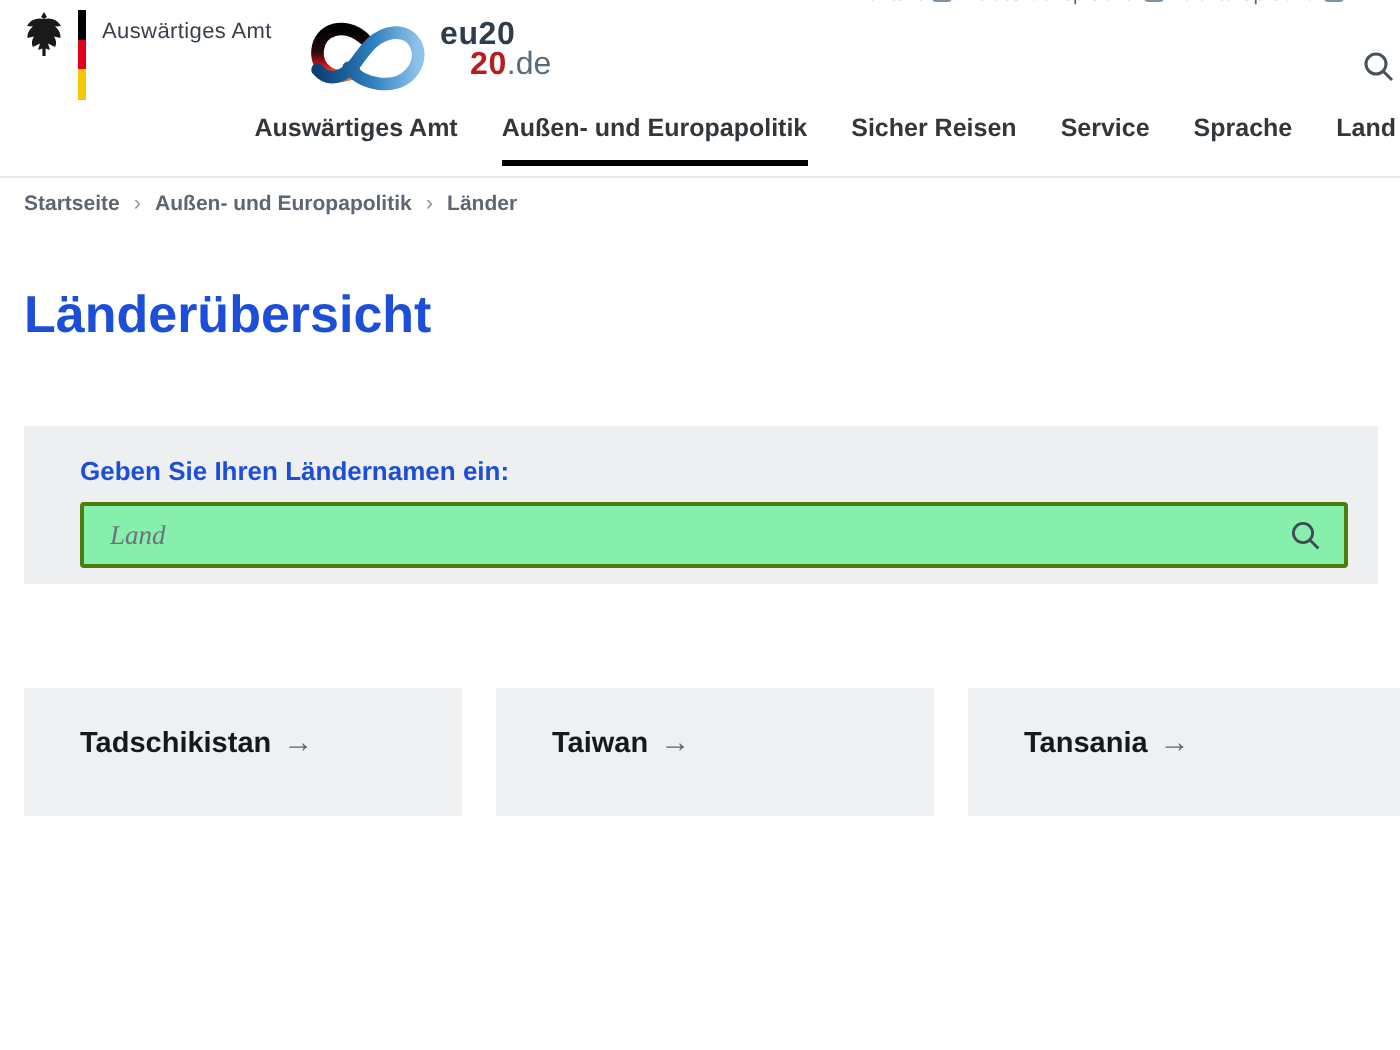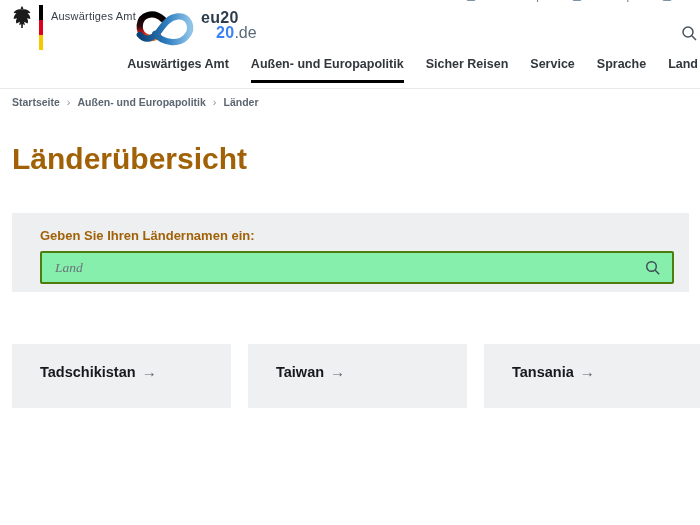--- a/index.html
+++ b/index.html
@@ -12,42 +12,42 @@
   .service-item{position:absolute;font-size:10px;color:#5b6b7a;white-space:nowrap;}
   .service-item .mini-icon{display:inline-block;width:8px;height:8px;margin-left:5px;
     border:1px solid #7d93a7;border-radius:2px;vertical-align:-1px;}
   .lone-chevron{position:absolute;left:684px;top:0;font-size:10px;color:#5b6b7a;}
   
   .brand{position:absolute;left:12px;top:4px;display:flex;align-items:flex-start;}
   .brand .eagle{margin-top:2px;}
   .brand .stripe{width:4px;height:45px;margin:1px 8px 0 7px;
     background:linear-gradient(#000 0 33%,#e1001a 33% 66%,#f6c800 66% 100%);}
   .brand .agency{font-size:11px;color:#38404a;margin-top:6px;letter-spacing:.2px;}
-  .eu-logo{position:absolute;left:133px;top:6px;display:flex;align-items:flex-start;}
+  .eu-logo{position:absolute;left:152px;top:6px;display:flex;align-items:flex-start;}
   .eu-text{margin-left:4px;line-height:15px;font-size:16px;margin-top:4px;}
   .eu-l1{font-weight:700;color:#2e3d4d;letter-spacing:.3px;}
   .eu-l2{margin-left:15px;}
-  .eu-l2 .strong{font-weight:700;color:#3b82f6;letter-spacing:.3px;}
+  .eu-l2 .strong{font-weight:700;color:#b91c1c;letter-spacing:.3px;}
   .eu-l2 .suffix{font-weight:400;color:#5a6b7a;}
   .hdr-search{position:absolute;left:681px;top:25px;cursor:pointer;}
   
   .nav{position:absolute;top:57px;left:0;width:698px;display:flex;justify-content:flex-end;gap:22px;}
   .nav-item{font-size:12.5px;font-weight:600;color:#32373c;padding-bottom:9px;cursor:pointer;white-space:nowrap;}
   .nav-item.active{border-bottom:3px solid #000;}
   .hdr-divider{position:absolute;top:88px;left:0;width:700px;height:1px;background:#e8e8e8;}
   
   .breadcrumb{position:absolute;left:12px;top:96px;display:flex;gap:7px;align-items:flex-end;
     font-size:10.5px;font-weight:600;color:#5c6772;}
   .crumb{cursor:pointer;}
   .crumb-sep{color:#8a959e;font-weight:400;font-size:11px;}
   
-  .page-title{position:absolute;left:12px;top:142px;margin:0;font-size:30px;font-weight:700;color:#a16207;}
+  .page-title{position:absolute;left:12px;top:142px;margin:0;font-size:26px;font-weight:700;color:#1d4ed8;}
   
   .search-panel{position:absolute;left:12px;top:213px;width:677px;height:79px;background:#edeff1;}
-  .search-label{position:absolute;left:28px;top:15px;font-size:13px;font-weight:700;color:#a16207;}
+  .search-label{position:absolute;left:28px;top:15px;font-size:13px;font-weight:700;color:#1d4ed8;}
   .input-wrap{position:absolute;left:28px;top:38px;width:634px;height:33px;box-sizing:border-box;
     border:2px solid #4d7c0f;border-radius:2px;background:#86efac;display:flex;align-items:center;}
   .input-wrap input{flex:1;border:none;outline:none;background:transparent;height:100%;
     padding:0 6px 0 13px;font-size:13.5px;color:#333;
     font-family:"Liberation Serif",serif;font-style:italic;}
   .input-wrap input::placeholder{color:#6b737b;opacity:1;}
   .input-search-btn{border:none;background:none;padding:0 11px 0 0;cursor:pointer;display:flex;align-items:center;}
   
   .card{position:absolute;top:344px;width:219px;height:101px;background:#eef0f2;text-decoration:underline;}
   .card.c0{left:12px;} .card.c1{left:248px;} .card.c2{left:484px;}

